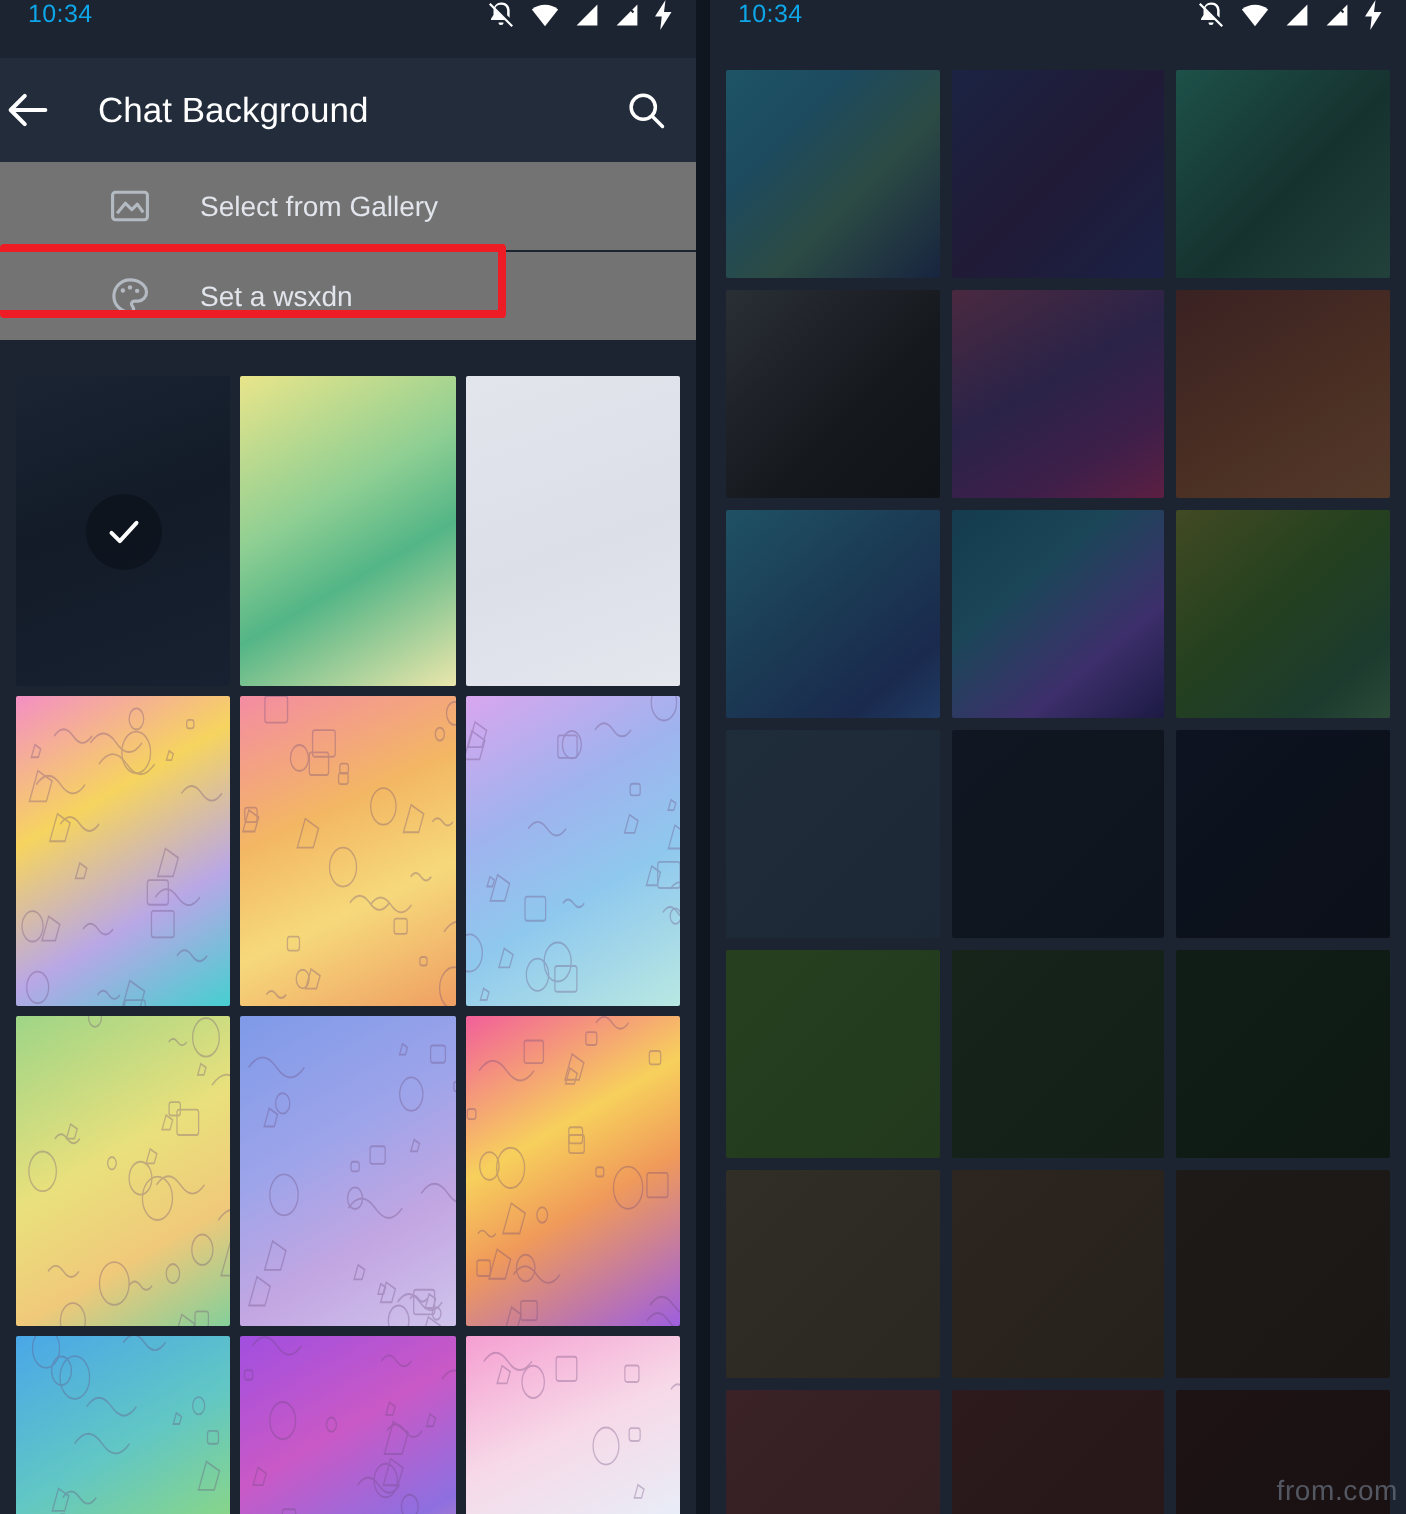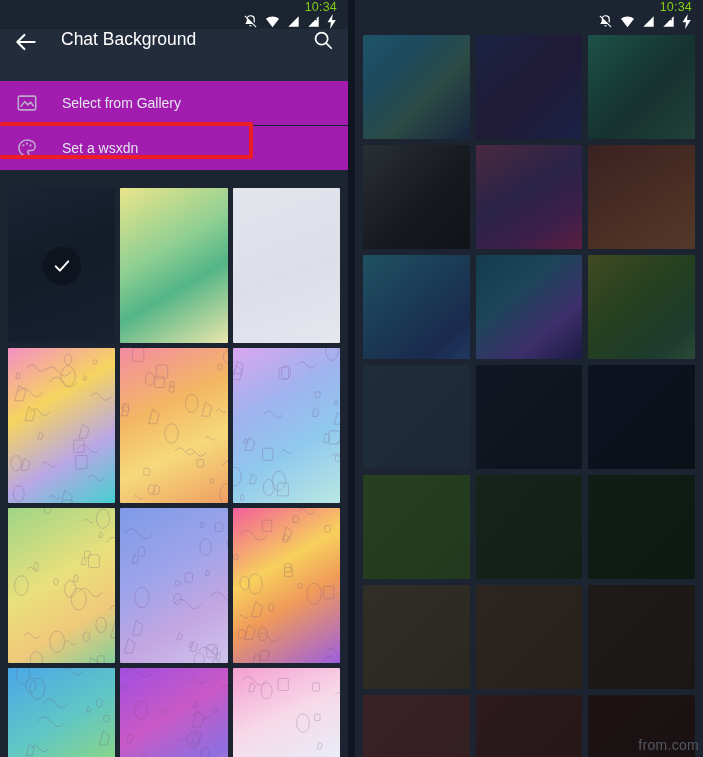--- a/index.html
+++ b/index.html
@@ -12,41 +12,41 @@
   .screens { display: flex; width: 703px; height: 757px; }
 
   .phone { position: relative; overflow: hidden; background: #1c2431; }
   .phone-left  { width: 348px; height: 757px; }
   .gutter      { width: 7px;  height: 757px; background: #10161f; }
   .phone-right { width: 348px; height: 757px; }
 
   
   .statusbar {
     height: 29px; background: #1b2430;
-    display: flex; align-items: flex-end;
-    padding: 0 11px 0 14px; color: #84cc16; flex-direction: column;
+    display: flex; align-items: flex-start;
+    padding: 0 11px 0 14px; color: #0ea5e9;
   }
   .clock { font-size: 12.5px; letter-spacing: .2px; font-weight: 400; }
   .status-icons { margin-left: auto; display: flex; align-items: center; gap: 7px; }
   .status-icons svg { display: block; }
 
   
   .appbar {
     height: 52px; background: #222c3b;
-    display: flex; align-items: flex-start; padding: 0 14px 0 13px;
+    display: flex; align-items: center; padding: 0 14px 0 1px;
   }
   .appbar .back { width: 26px; height: 26px; flex: 0 0 auto; cursor: pointer; }
   .appbar .title {
     color: #ffffff; font-size: 17.5px; margin-left: 22px;
     white-space: nowrap; font-weight: 400;
   }
   .appbar .search { margin-left: auto; width: 22px; height: 22px; cursor: pointer; }
 
   
-  .menu { background: #a21caf; }
+  .menu { background: #737373; padding-left: 38px; }
   .menu-row {
     height: 44px; display: flex; align-items: center;
     padding-left: 16px; position: relative;
   }
   .menu-row .m-ic { width: 22px; height: 22px; flex: 0 0 auto; opacity: .82; }
   .menu-row .m-lb { color: #e2e6ec; font-size: 14px; margin-left: 24px; }
   .menu-sep { height: 1px; background: #1a2330; }
 
   .highlight-box {
     position: absolute; left: 0; top: 122px; width: 253px; height: 37px;

